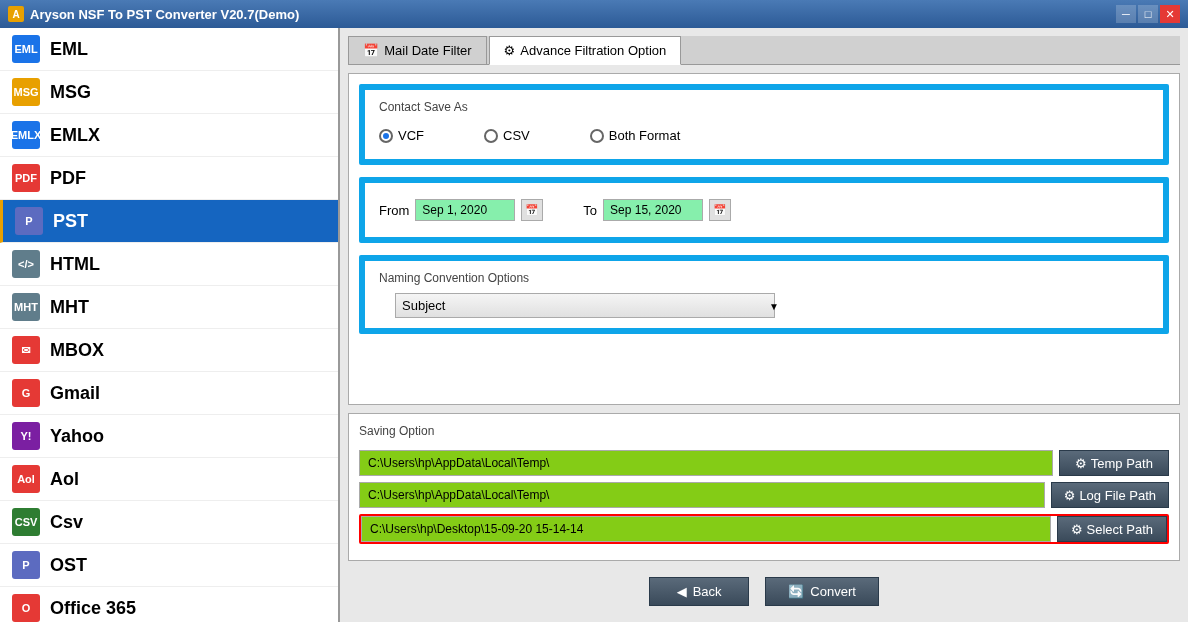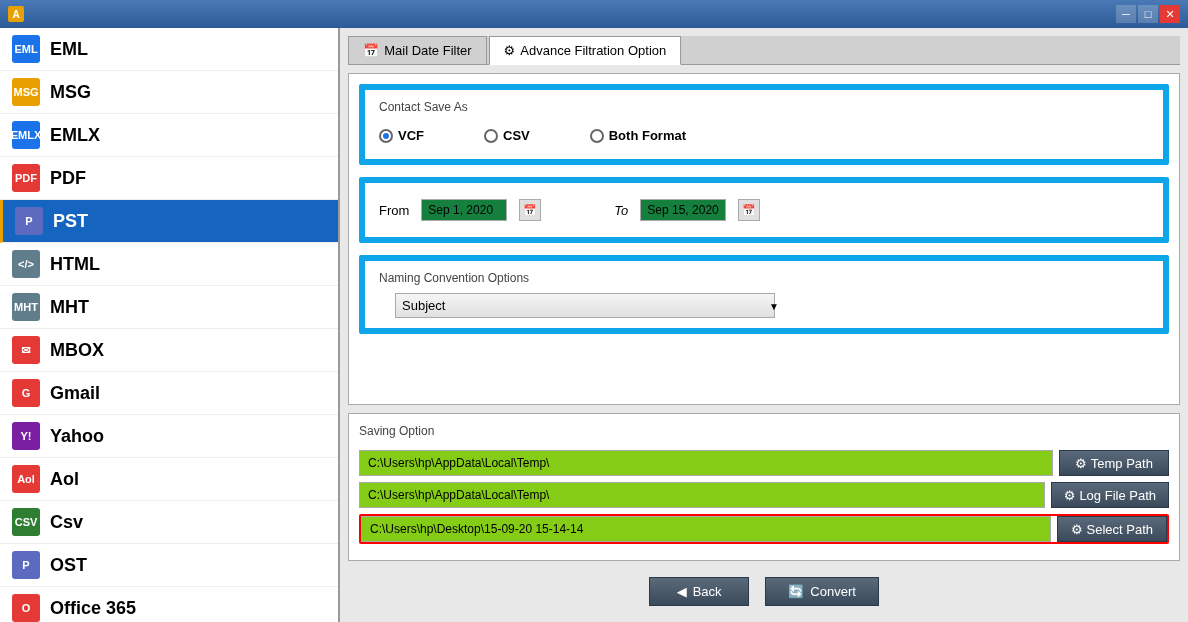--- a/index.html
+++ b/index.html
@@ -124,43 +124,43 @@
 
     
     .section-box {
       border: 6px solid #0ea5e9;
       padding: 10px 14px;
       border-radius: 2px;
     }
     .section-label { font-size: 12px; color: #444; margin-bottom: 8px; }
 
     
-    .radio-group { display: flex; gap: 60px; align-items: center; padding: 6px 0; font-weight: bold; }
+    .radio-group { display: flex; gap: 60px; align-items: center; padding: 6px 0; }
     .radio-item { display: flex; align-items: center; gap: 5px; cursor: pointer; }
     .radio-circle {
       width: 14px; height: 14px; border-radius: 50%;
       border: 2px solid #666;
       display: flex; align-items: center; justify-content: center;
     }
     .radio-circle.selected::after {
       content: '';
       width: 6px; height: 6px;
       background: #1a73e8;
       border-radius: 50%;
     }
 
     
-    .date-filter-row { display: flex; align-items: center; gap: 12px; padding: 6px 0; }
+    .date-filter-row { display: flex; align-items: center; gap: 6px; padding: 6px 0; }
     .checkbox-row { display: flex; align-items: center; gap: 5px; margin-bottom: 8px; }
     .date-input {
       border: 1px solid #aaa;
       padding: 3px 6px;
-      width: 86px;
+      width: 100px;
       font-size: 12px;
-      background: #15803d;
+      background: #86efac;
     }
     .cal-btn {
       border: 1px solid #aaa;
       background: #e0e0e0;
       width: 22px; height: 22px;
       display: flex; align-items: center; justify-content: center;
       cursor: pointer;
       font-size: 11px;
     }
 
@@ -258,20 +258,21 @@
     .checkbox-input {
       width: 14px; height: 14px; cursor: pointer;
     }
   </style>
 </head>
 <body>
 
 <div class="title-bar">
   <div class="title-bar-left">
     <div class="title-bar-icon">A</div>
+    <span>Aryson NSF To PST Converter V20.7(Demo)</span>
   </div>
   <div class="title-bar-controls">
     <button class="title-btn">─</button>
     <button class="title-btn">□</button>
     <button class="title-btn close">✕</button>
   </div>
 </div>
 
 <div class="app-body">
 
@@ -365,21 +366,21 @@
             <span>Both Format</span>
           </label>
         </div>
       </div>
 
       <div class="section-box">
         <div class="date-filter-row">
           <span>From</span>
           <input type="text" class="date-input" value="Sep 1, 2020" style="">
           <button class="cal-btn">📅</button>
-          <span style="margin-left: 61px; font-style: italic;">To</span>
+          <span style="margin-left: 34px;">To</span>
           <input type="text" class="date-input" value="Sep 15, 2020" style="">
           <button class="cal-btn">📅</button>
         </div>
       </div>
 
       <div class="section-box">
         <div class="section-label">Naming Convention Options</div>
         <div class="naming-row">
           <div class="select-wrapper">
             <select class="naming-select">

